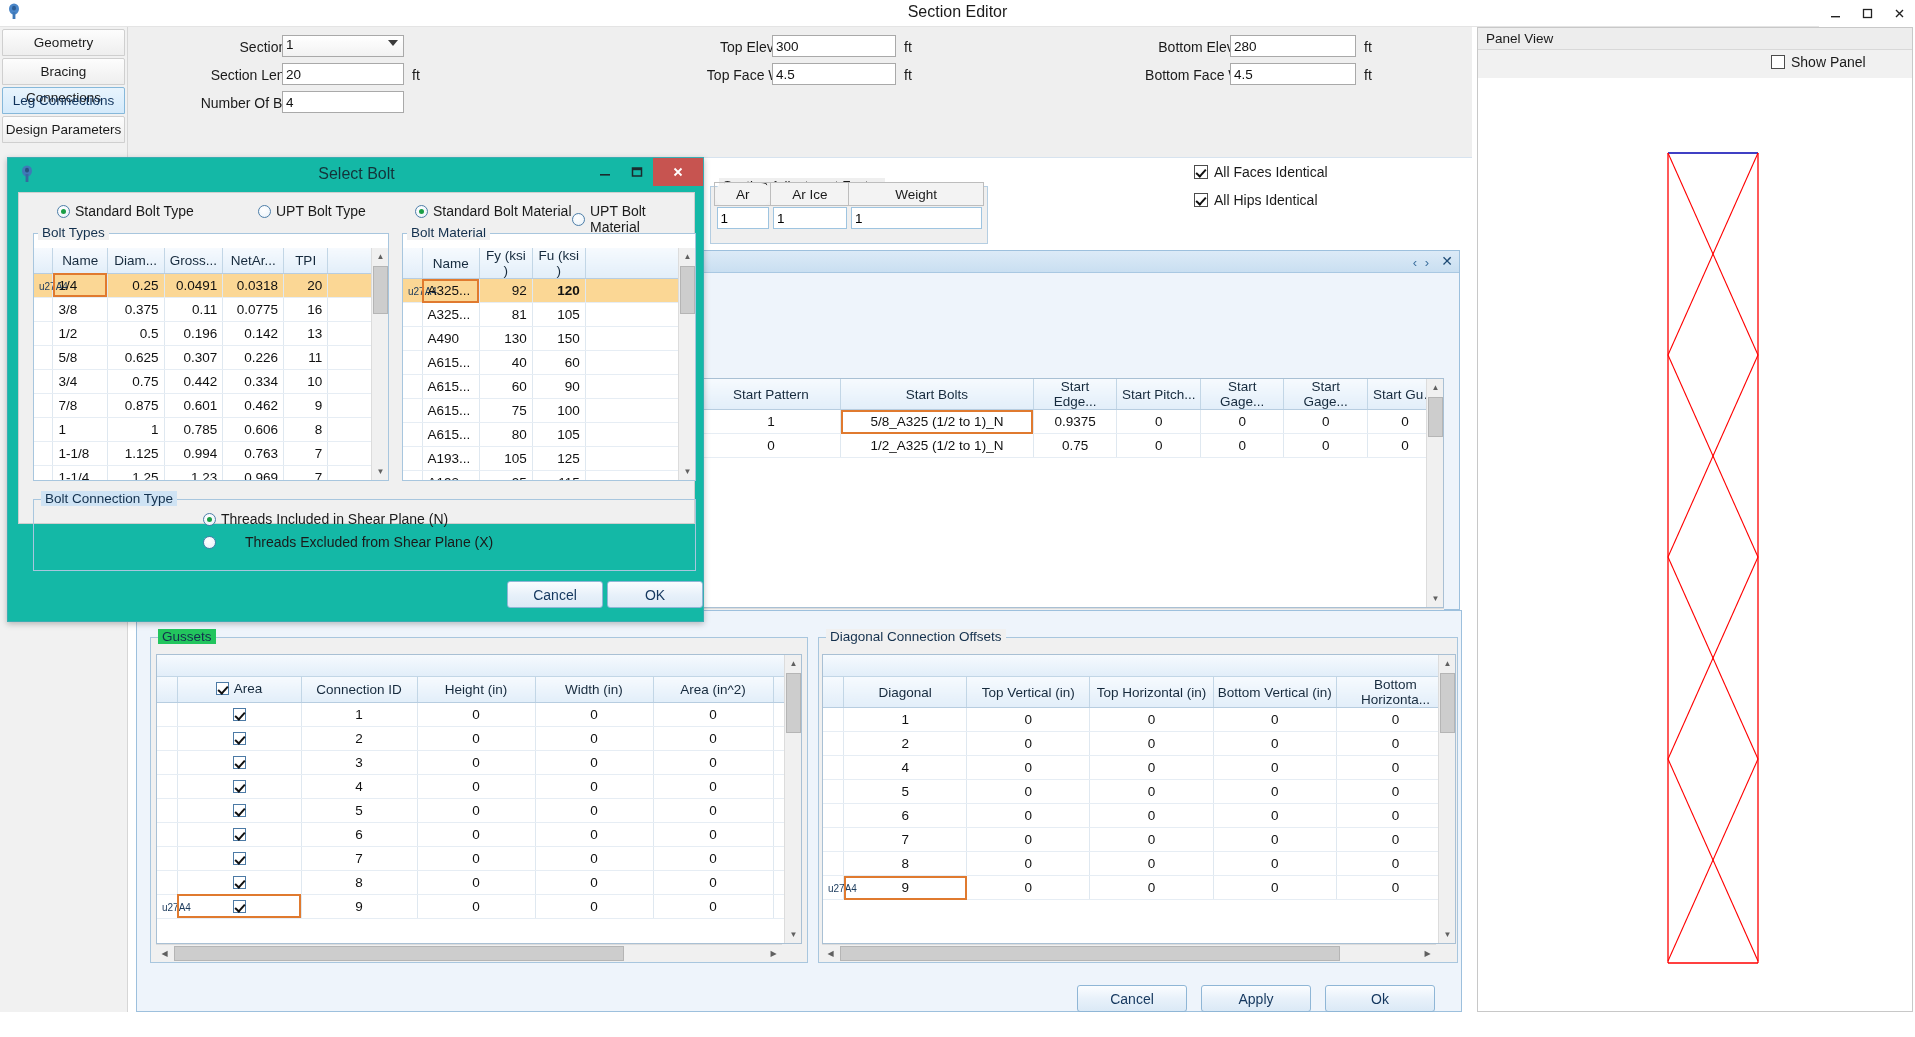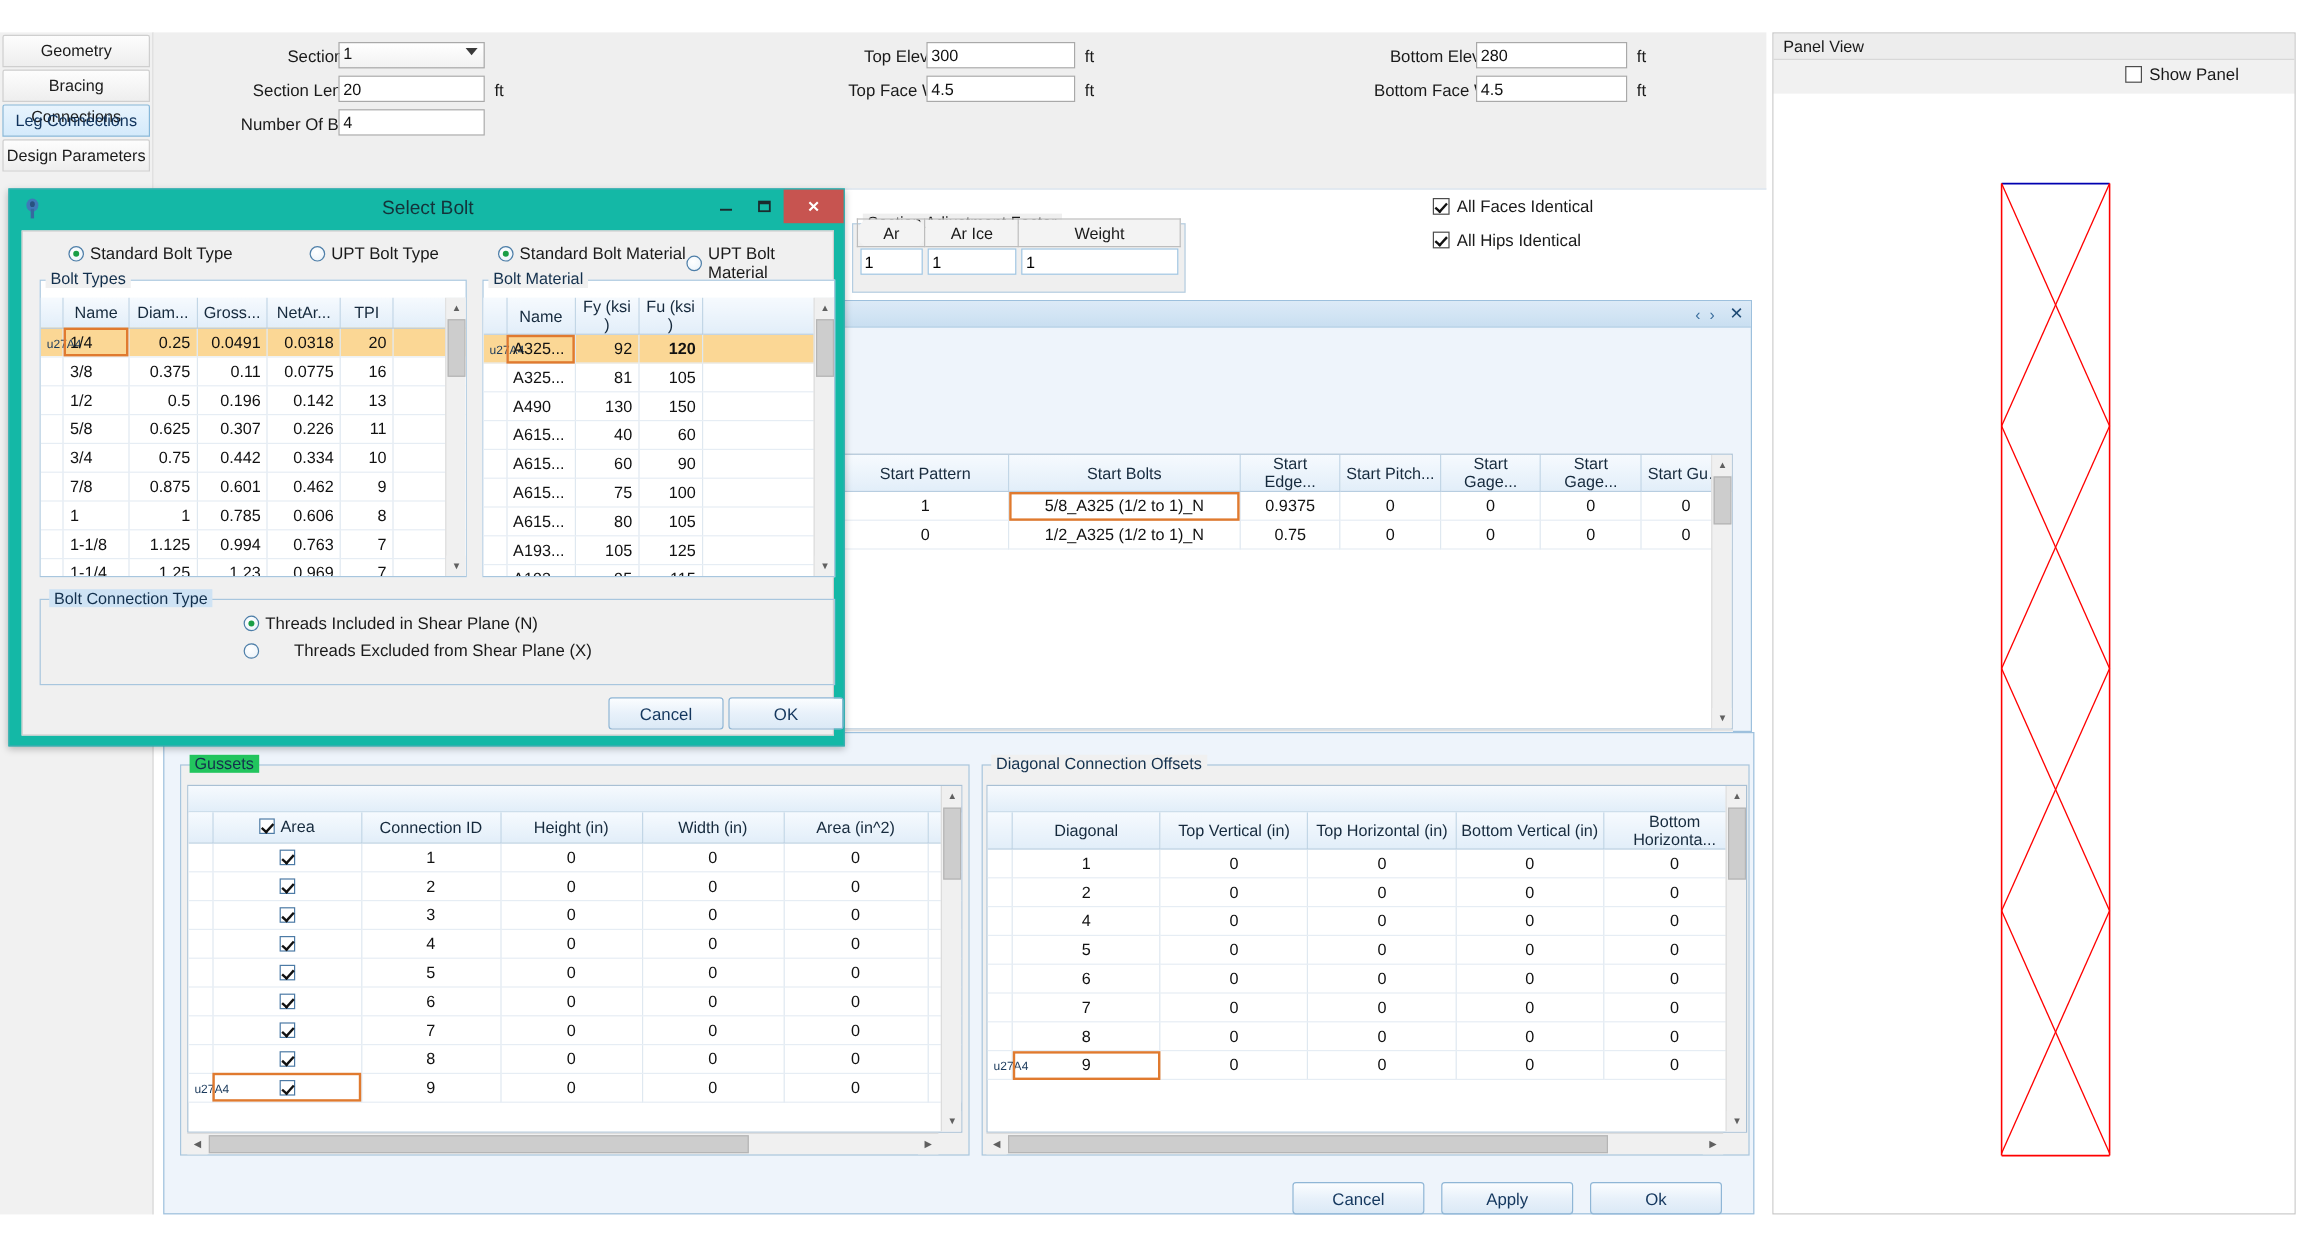--- a/index.html
+++ b/index.html
@@ -132,21 +132,21 @@
   
   .dlg { position: absolute; left: 7px; top: 157px; width: 697px; height: 465px;
          background: #14b8a6; border: 1px solid #3aadb2; box-shadow: 0 2px 6px rgba(0,0,0,.25); }
   .dlg-tb { position: relative; height: 34px; }
   .dlg-tb .dicon { position: absolute; left: 10px; top: 7px; width: 18px; height: 19px; }
   .dlg-tb .dtitle { position: absolute; left: 0; top: 7px; width: 697px; text-align: center;
                     font-size: 16px; color: #14333a; }
   .dlg-tb .dbtns { position: absolute; right: 0; top: 0; display: flex; height: 34px; }
   .dbtn { width: 32px; height: 28px; display: flex; align-items: center; justify-content: center; }
   .dbtn.x { width: 50px; height: 28px; background: #c75450; color: #fff; font-size: 15px; }
-  .dlg-body { position: absolute; left: 10px; top: 34px; width: 677px; height: 421px;
+  .dlg-body { position: absolute; left: 10px; top: 34px; width: 677px; height: 332px;
               background: #f0f0f0; border: 1px solid #cfcfcf; }
 
   .radio { display: inline-flex; align-items: center; font-size: 14px; color: #1a1a1a; }
   .rdot { width: 13px; height: 13px; border-radius: 50%; border: 1px solid #4d7ea8;
           background: radial-gradient(circle at 40% 35%, #ffffff 0%, #f0f6fb 65%, #dde9f3 100%);
           margin-right: 5px; position: relative; flex: none; }
   .rdot.on::after { content: ""; position: absolute; left: 3px; top: 3px; width: 5px; height: 5px;
                     border-radius: 50%; background: #1a9e46; }
 
   .groupbox { position: absolute; border: 1px solid #a8c6de; }
@@ -161,20 +161,47 @@
              background: #ededed; border-bottom: 1px solid #d8d8d8; font-size: 13.5px;
              color: #1a1a1a; padding: 3px 0 0 8px; }
   .pv-sub { position: absolute; left: 0; top: 22px; width: 434px; height: 28px; background: #f1f1f1; }
   .pv-canvas { position: absolute; left: 0; top: 50px; width: 434px; height: 933px; background: #fff; }
 </style>
 </head>
 <body>
 
 <div id="root">
 
+  <div class="titlebar">
+    <span class="app-icon">
+      <svg width="18" height="18" viewBox="0 0 18 18">
+          <ellipse cx="9" cy="6" rx="5" ry="5.5" fill="#4a86c8"></ellipse>
+          <rect x="7.6" y="9" width="2.8" height="7" fill="#3f79b8"></rect>
+          <ellipse cx="9" cy="5.2" rx="2" ry="2.4" fill="#2c5d96"></ellipse>
+        </svg>
+    </span>
+    <div class="title">Section Editor</div>
+    <div class="win-btns">
+      <div class="win-btn">
+        <svg width="13" height="13" viewBox="0 0 13 13">
+            <rect x="2" y="9" width="9" height="1.4" fill="#222"></rect>
+          </svg>
+      </div>
+      <div class="win-btn">
+        <svg width="13" height="13" viewBox="0 0 13 13">
+            <rect x="2.5" y="2.5" width="8" height="8" fill="none" stroke="#222" stroke-width="1.3"></rect>
+          </svg>
+      </div>
+      <div class="win-btn close">
+        <svg width="13" height="13" viewBox="0 0 13 13">
+            <path d="M3 3 L10 10 M10 3 L3 10" stroke="#222" stroke-width="1.4"></path>
+          </svg>
+      </div>
+    </div>
+  </div>
 
   <div class="tabstrip">
     <div class="vtab first">Geometry</div>
     <div class="vtab">Bracing Connections</div>
     <div class="vtab active">Leg Connections</div>
     <div class="vtab">Design Parameters</div>
   </div>
 
   <div class="topform">
 

